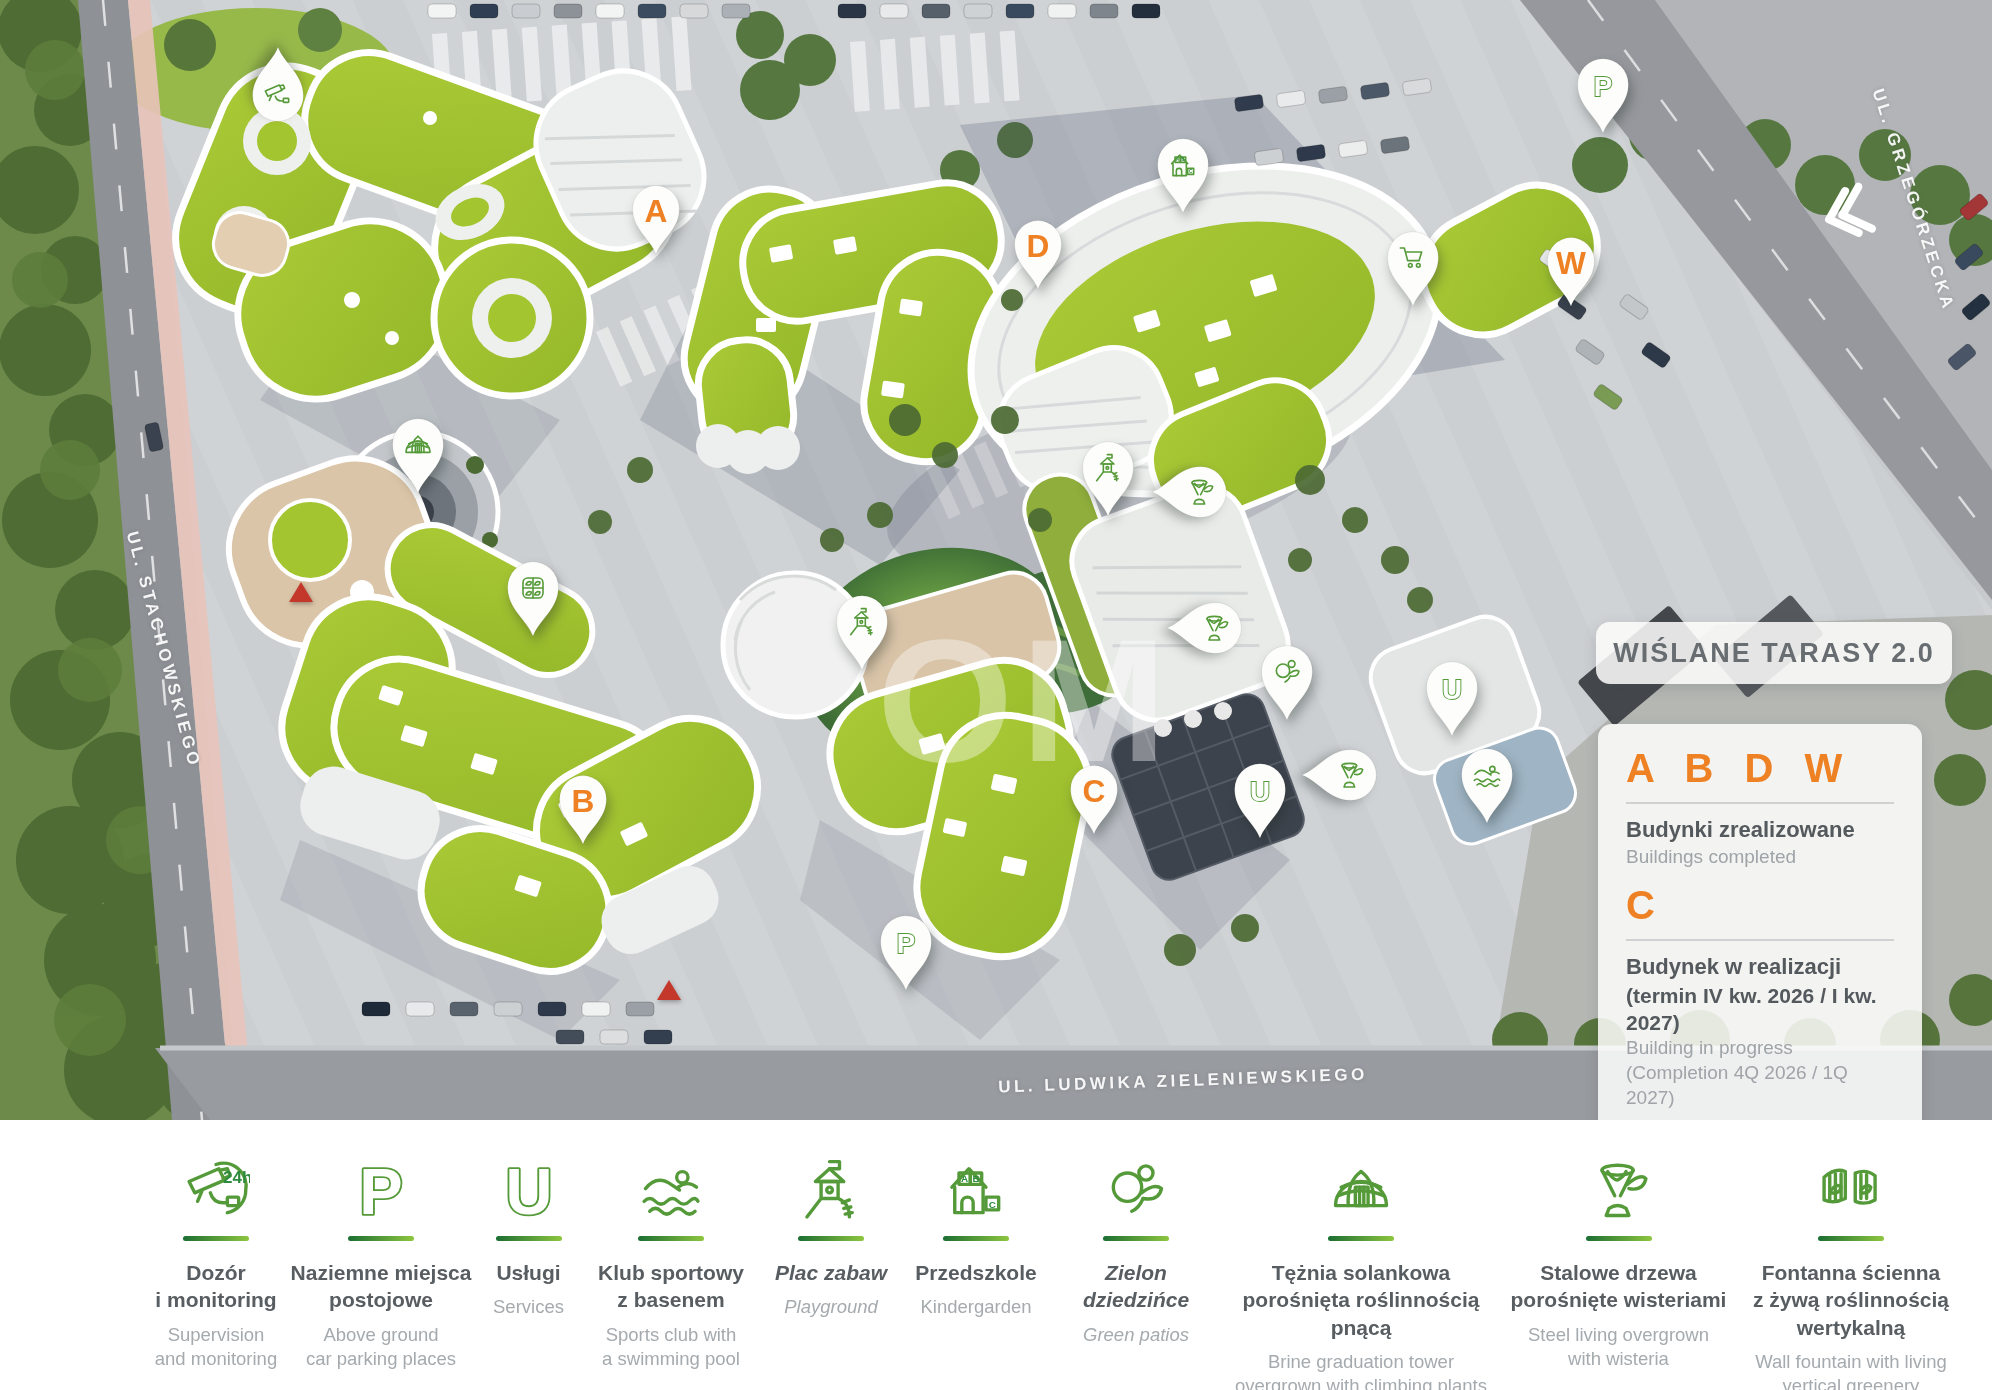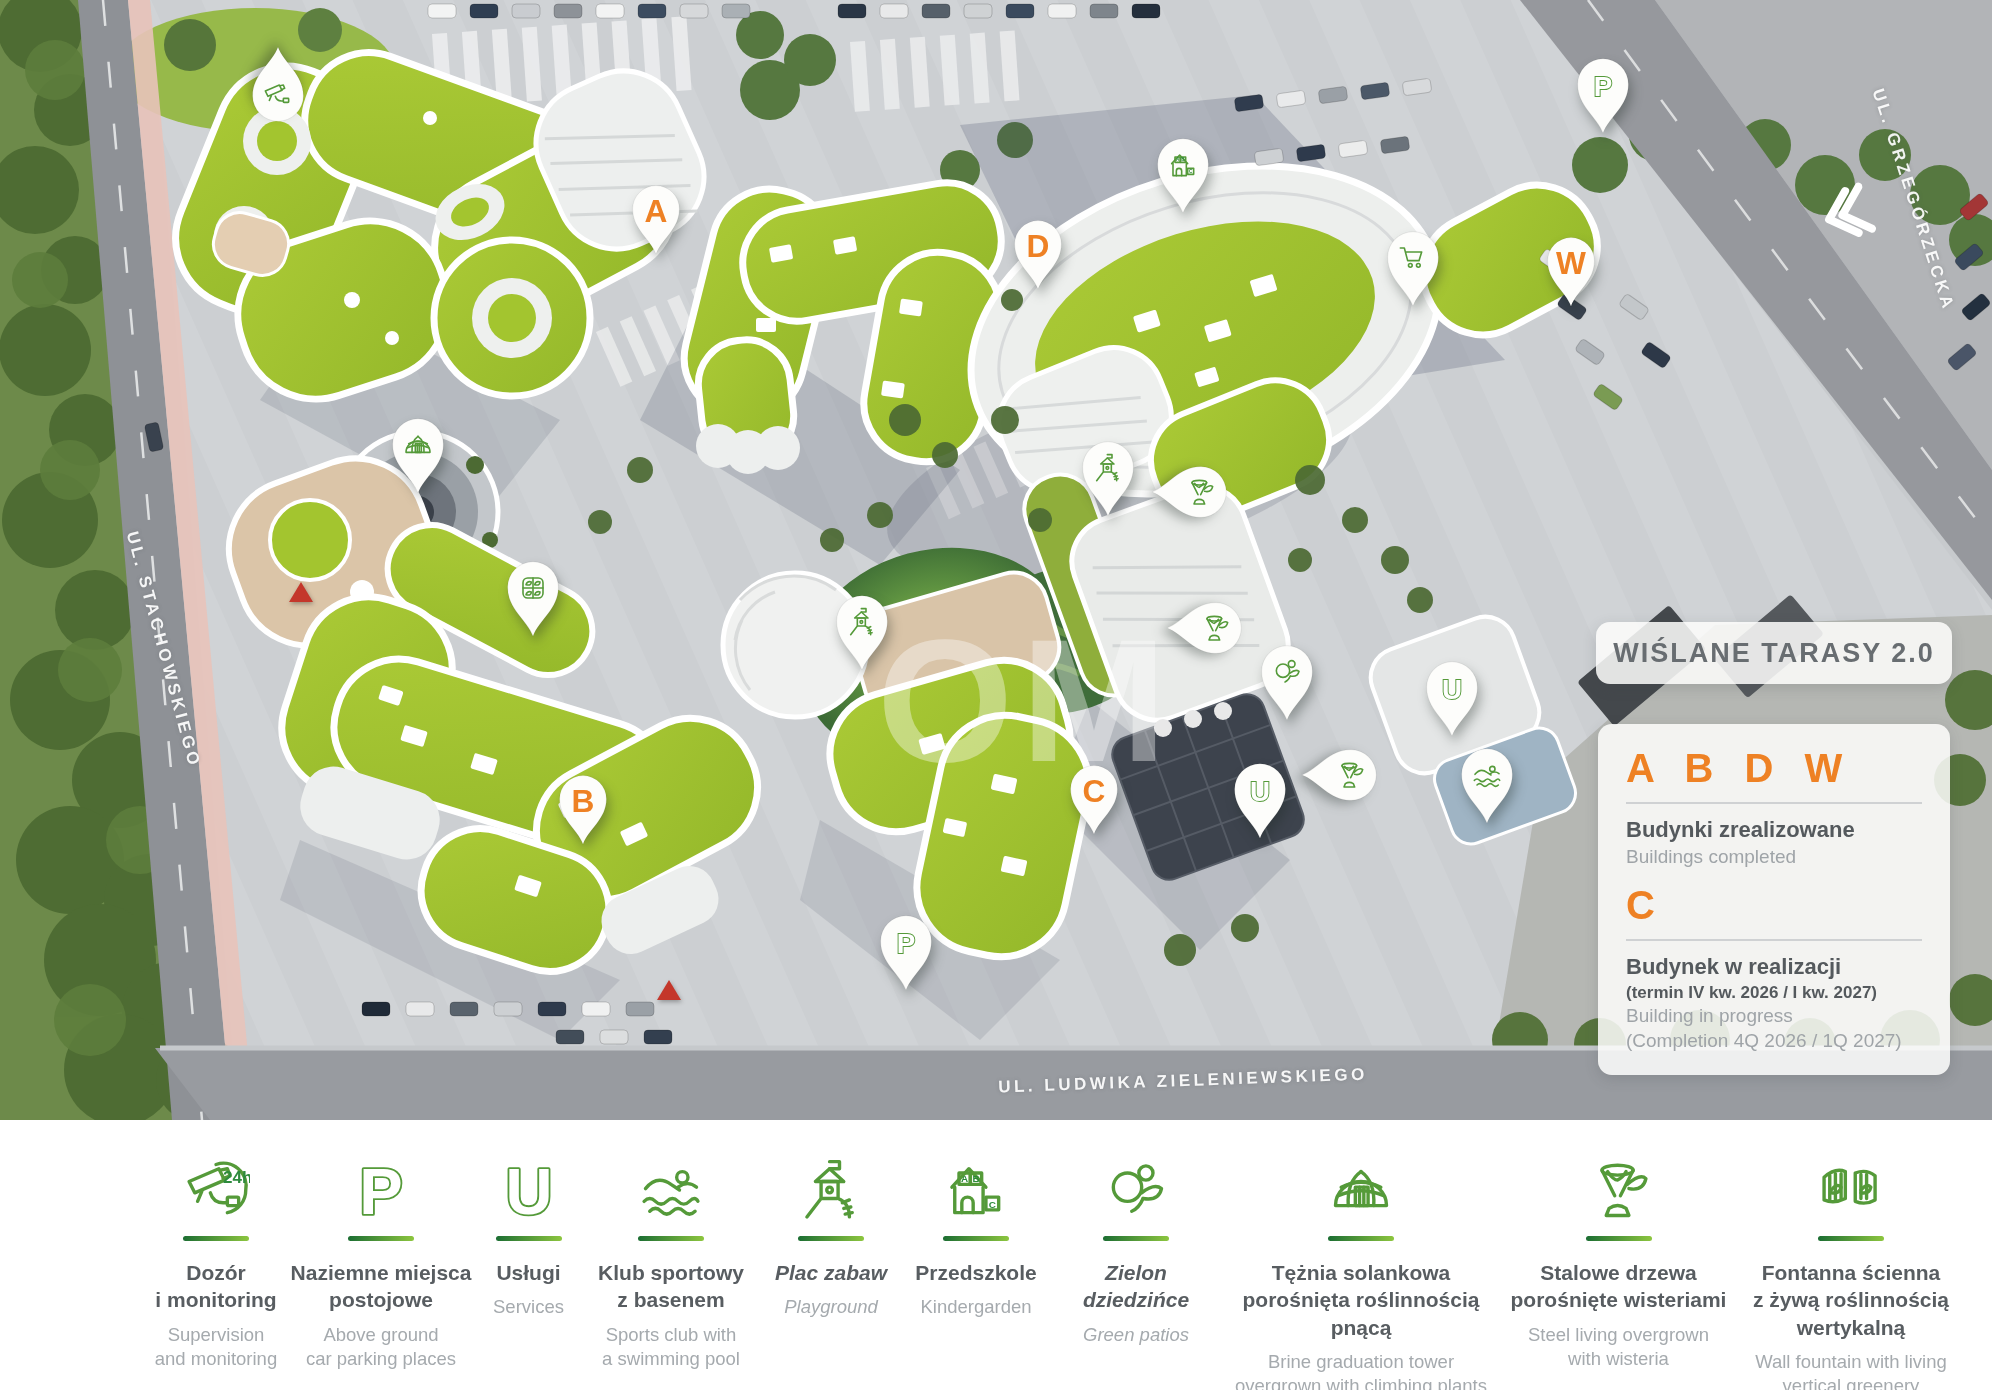--- a/index.html
+++ b/index.html
@@ -13,21 +13,21 @@
                 color:rgba(255,255,255,0.92);font-weight:700;font-size:17px;letter-spacing:3.5px;
                 text-shadow:0 0 4px rgba(80,85,90,0.35);}
   .pin{position:absolute;}
   .pin .rotwrap{position:absolute;left:0;top:0;right:0;bottom:0;}
   .pin svg.drop{position:absolute;filter:drop-shadow(3px 7px 6px rgba(30,40,35,0.35));}
   .pin .glyph{position:absolute;left:50%;top:50%;transform:translate(-50%,-50%);line-height:0;}
   .panel{position:absolute;background:rgba(253,253,252,0.86);border-radius:14px;
          box-shadow:0 4px 14px rgba(60,65,70,0.18);}
   .title-panel{left:1596px;top:622px;width:356px;height:62px;display:flex;align-items:center;justify-content:center;}
   .title-panel .t{font-size:27px;font-weight:600;color:#686d71;letter-spacing:2px;}
-  .status-panel{left:1598px;top:724px;width:352px;padding:24px 28px 22px 28px;box-sizing:border-box;}
+  .status-panel{left:1598px;top:724px;width:324px;padding:24px 28px 22px 28px;box-sizing:border-box;}
   .letters{color:#ee8124;font-size:40px;font-weight:800;letter-spacing:10px;line-height:1;}
   .hr{border-top:2px solid #cfd1d3;margin:14px 0 12px 0;}
   .pl-line{font-size:22px;font-weight:700;color:#54595d;line-height:1.3;}
   .en-line{font-size:19px;font-weight:400;color:#9fa4a8;line-height:1.3;}
   .letter-c{margin-top:16px;}
   .legend-bar{position:absolute;left:0;top:1120px;width:1992px;height:270px;background:#ffffff;
               display:flex;justify-content:flex-end;align-items:flex-start;
               padding:18px 26px 0 26px;box-sizing:border-box;}
   .legend-item{display:flex;flex-direction:column;align-items:center;text-align:center;}
   .legend-item .ibox{height:86px;display:flex;align-items:flex-end;justify-content:center;}
@@ -793,21 +793,21 @@
     </div>
 
     <div class="panel status-panel">
       <div class="letters">A B D W</div>
       <div class="hr"></div>
       <div class="pl-line">Budynki zrealizowane</div>
       <div class="en-line">Buildings completed</div>
       <div class="letters letter-c">C</div>
       <div class="hr"></div>
       <div class="pl-line">Budynek w realizacji</div>
-      <div class="pl-line" style="font-size:17px">(termin IV kw. 2026 / I kw. 2027)</div>
+      <div class="pl-line" style="font-size:21px">(termin IV kw. 2026 / I kw. 2027)</div>
       <div class="en-line">Building in progress</div>
       <div class="en-line">(Completion 4Q 2026 / 1Q 2027)</div>
     </div>
   </div>
 
   <div class="legend-bar" id="legend-bar">
       <div class="legend-item" style="width: 140px;">
         <div class="ibox">
           <svg width="68" height="68" viewBox="0 0 48 48" fill="none">
     <defs>

